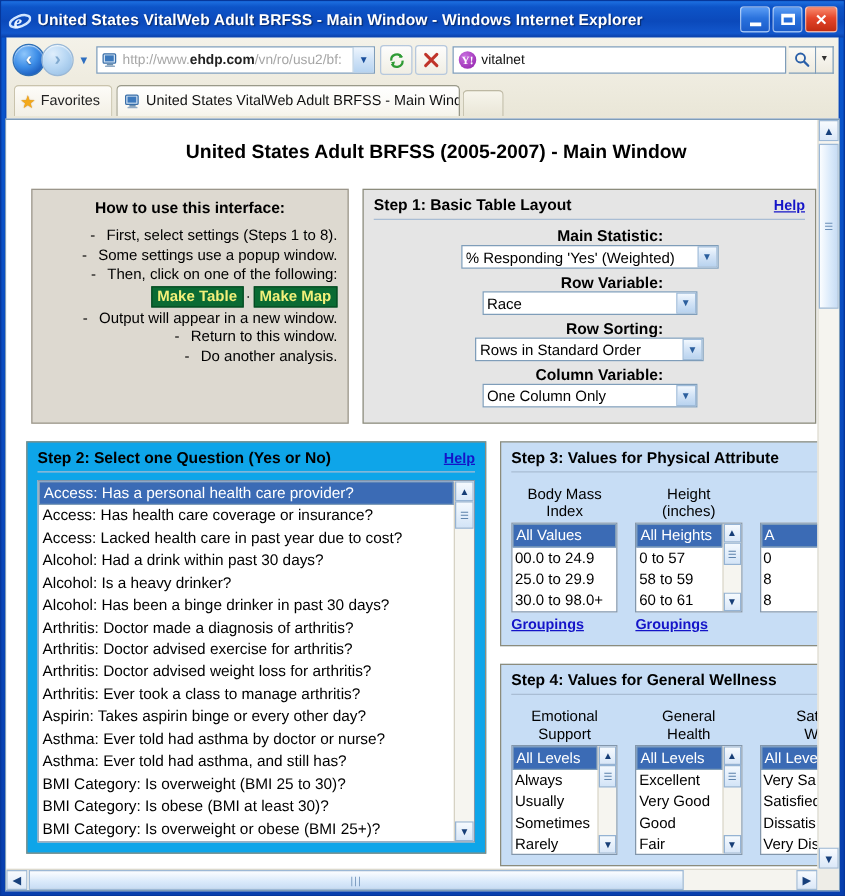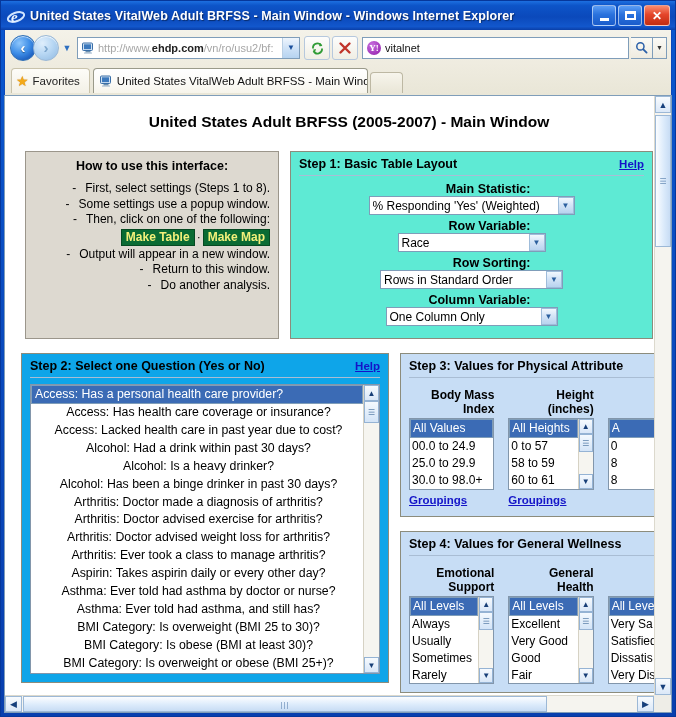--- a/index.html
+++ b/index.html
@@ -197,21 +197,21 @@
     background:#0a6b33; color:#f3f07a;
     font-size:12px; font-weight:bold;
     padding:0 4px; line-height:15px;
     border:1px solid #064a22;
   }
   .dotsep { color:#000; font-size:12px; margin:0 2px; }
 
   .step1 {
     margin-left: 11px;
     width: 363px;
-    background:#5eead4;
+    background:#e5e5e5;
     border:1px solid #8c8c7c;
     padding: 5px 8px 8px 8px;
   }
   .panelhead {
     display:flex; align-items:baseline;
     border-bottom:1px solid #a9bdd4;
     padding-bottom:4px; margin-bottom:6px;
   }
   .panelhead .ptitle { font-size:12.5px; font-weight:bold; color:#000; flex:1 1 auto; white-space:nowrap;}
   .helplink { font-size:11.5px; color:#1414c8; text-decoration:underline; font-weight:bold;}
@@ -229,39 +229,39 @@
   }
   .sel .lbl { flex:1 1 auto; white-space:nowrap; overflow:hidden;}
   .sel .arrowbox {
     flex:0 0 16px; height:17px; margin-right:0px;
     background:linear-gradient(180deg,#f2f8fe 0%,#d5e5f7 45%,#b9d3ef 100%);
     border:1px solid #9fbcda;
     display:flex;align-items:center;justify-content:center;
   }
   .sel .arrowbox i { color:#2b5f9e; font-size:8px; font-style:normal; }
   .w-main { width:206px; }
-  .w-row  { width:148px; }
+  .w-row  { width:172px; }
   .w-sort { width:183px; }
   .w-col  { width:172px; }
 
   
   .row2 { display:flex; margin: 14px 0 0 16px; align-items:flex-start; }
 
   .step2 {
     width: 368px;
     background:#0ea5e9;
     border:1px solid #8c8c7c;
     padding: 5px 8px 8px 8px;
   }
   .qlist {
     background:#fff; border:1px solid #8296ab;
     height: 290px; position:relative; overflow:hidden;
     display:flex;
   }
-  .qlist-items { flex:1 1 auto; overflow:hidden;text-align:center; }
+  .qlist-items { flex:1 1 auto; overflow:hidden; }
   .qitem {
     font-size:12.3px; line-height:17.9px; color:#000;
     padding-left:3px; white-space:nowrap; overflow:hidden;
   }
   .qitem.sel { background:#3b6bb5; color:#fff; }
 
   
   .lsb {
     flex:0 0 16px; background:#f4f3ee;
     border-left:1px solid #d6d2c4;
@@ -286,21 +286,21 @@
   .step34 {
     background:#c7ddf5;
     border:1px solid #8c8c7c;
     padding: 5px 8px 8px 8px;
   }
   .step4wrap { margin-top:14px; }
 
   .attrrow { display:flex; gap:14px; padding-top:4px; }
   .attr { width:103px; }
   .attrhead {
-    text-align:right; font-size:12px; font-weight:bold; color:#000;
+    text-align:center; font-size:12px; font-weight:normal; color:#000;
     line-height:14px; height:30px; white-space:nowrap;
   }
   .minilist {
     background:#fff; border:1px solid #8296ab;
     height: 72px; overflow:hidden; display:flex;
   }
   .minilist .items { flex:1 1 auto; overflow:hidden; }
   .minirow {
     font-size:12px; line-height:17px; padding-left:2px; color:#000; white-space:nowrap;
   }
@@ -538,21 +538,21 @@
                 <div class="qitem sel">Access: Has a personal health care provider?</div>
                 <div class="qitem">Access: Has health care coverage or insurance?</div>
                 <div class="qitem">Access: Lacked health care in past year due to cost?</div>
                 <div class="qitem">Alcohol: Had a drink within past 30 days?</div>
                 <div class="qitem">Alcohol: Is a heavy drinker?</div>
                 <div class="qitem">Alcohol: Has been a binge drinker in past 30 days?</div>
                 <div class="qitem">Arthritis: Doctor made a diagnosis of arthritis?</div>
                 <div class="qitem">Arthritis: Doctor advised exercise for arthritis?</div>
                 <div class="qitem">Arthritis: Doctor advised weight loss for arthritis?</div>
                 <div class="qitem">Arthritis: Ever took a class to manage arthritis?</div>
-                <div class="qitem">Aspirin: Takes aspirin daily or every other day?</div>
+                <div class="qitem">Aspirin: Takes aspirin binge or every other day?</div>
                 <div class="qitem">Asthma: Ever told had asthma by doctor or nurse?</div>
                 <div class="qitem">Asthma: Ever told had asthma, and still has?</div>
                 <div class="qitem">BMI Category: Is overweight (BMI 25 to 30)?</div>
                 <div class="qitem">BMI Category: Is obese (BMI at least 30)?</div>
                 <div class="qitem">BMI Category: Is overweight or obese (BMI 25+)?</div>
 
               </div>
               <div class="lsb">
                 <div class="lsb-btn">▲</div>
                 <div class="lsb-track">

